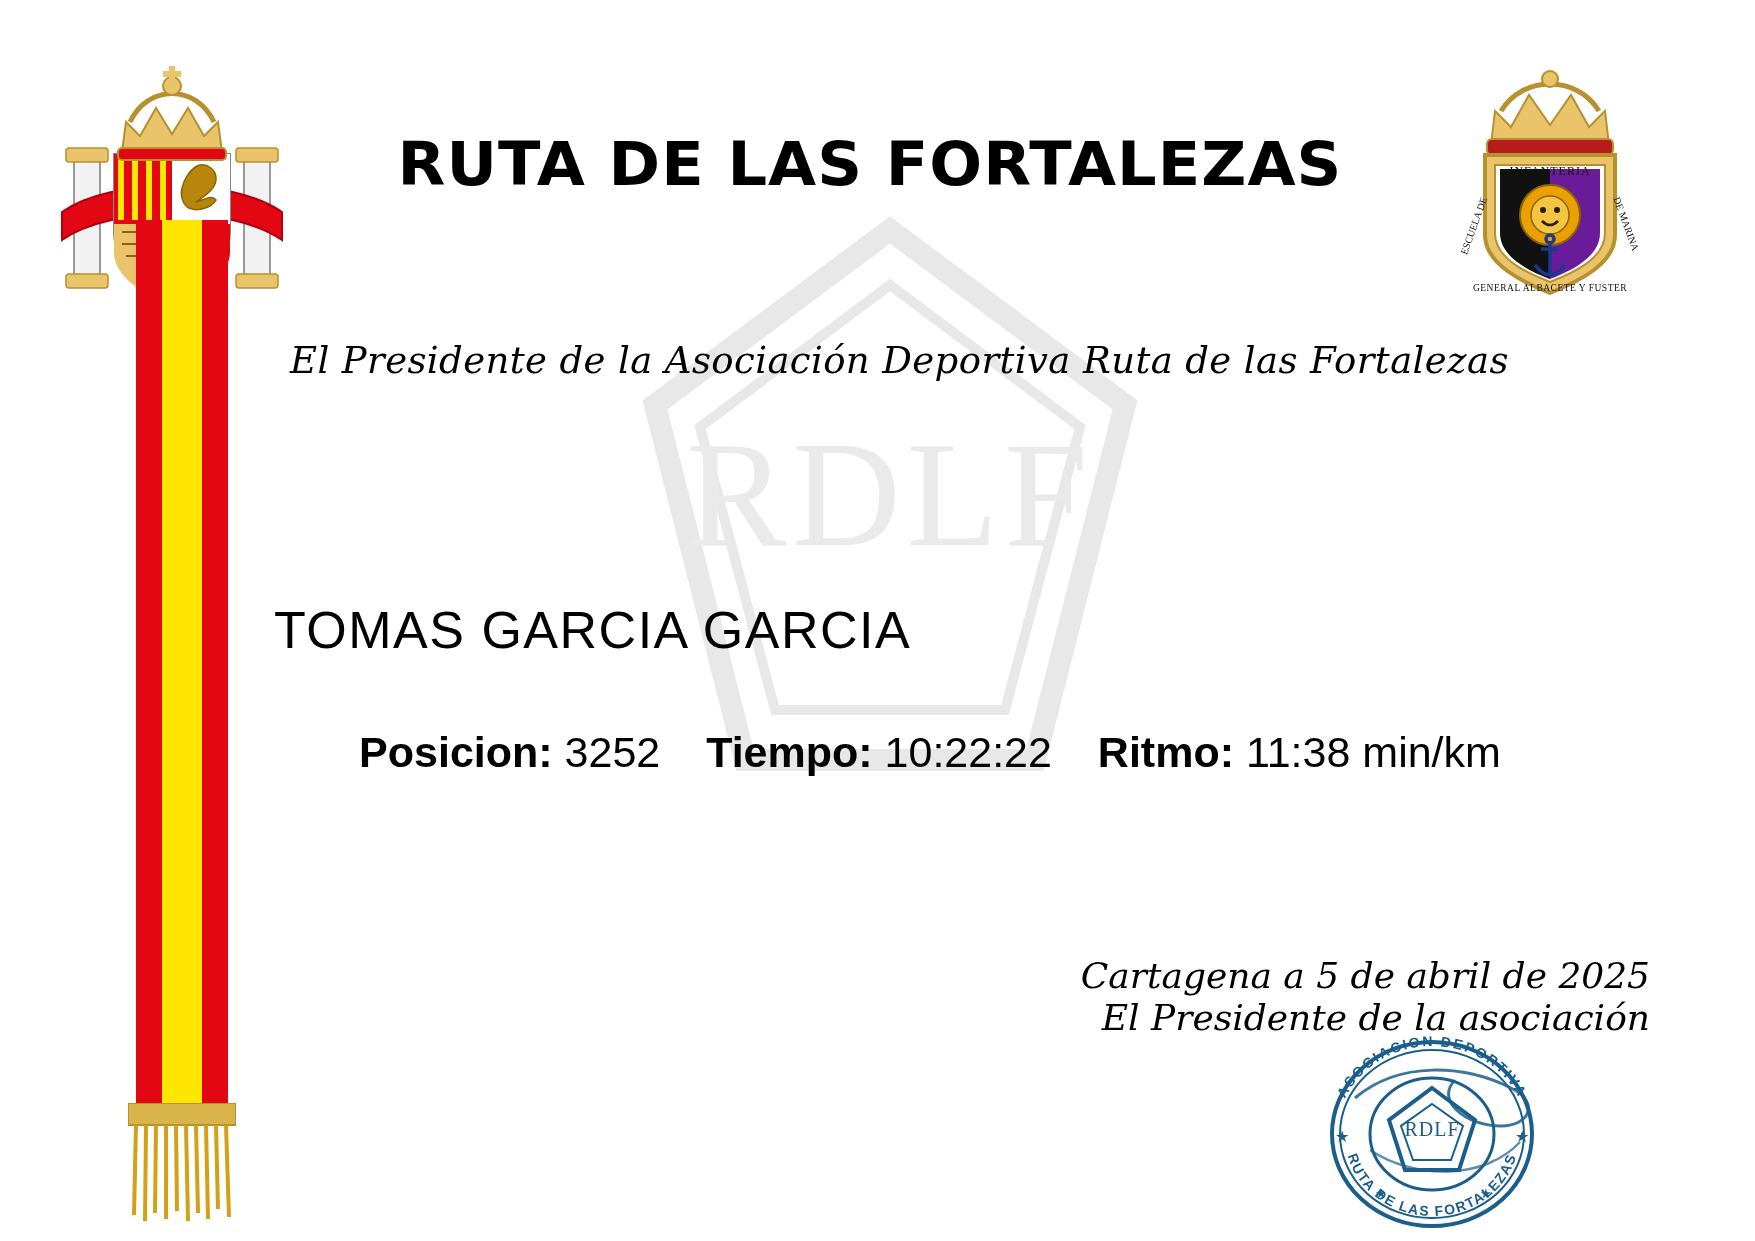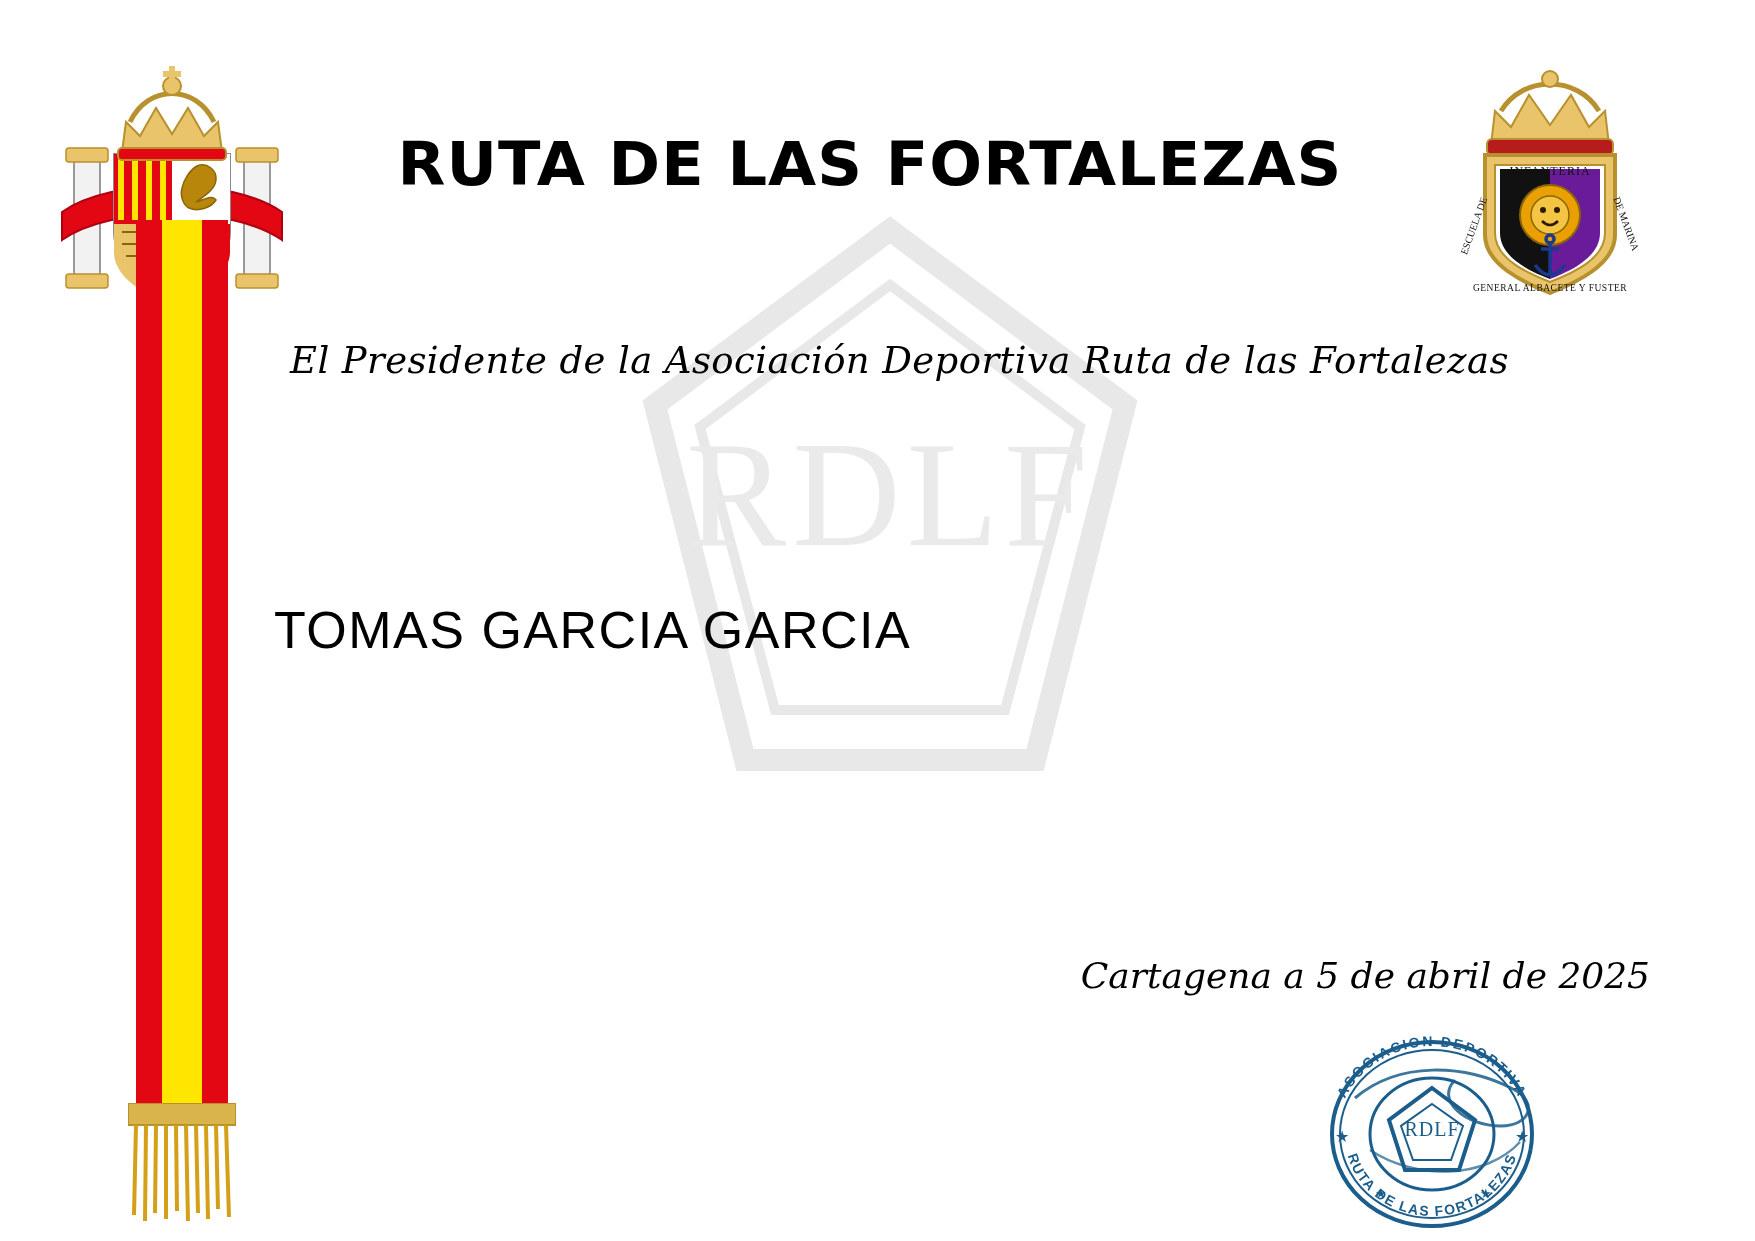--- a/index.html
+++ b/index.html
@@ -291,24 +291,35 @@
 
 <div class="title">RUTA DE LAS FORTALEZAS</div>
 
 <div class="body-text">
   <span class="ln">El Presidente de la Asociación Deportiva Ruta de las Fortalezas</span>
 </div>
 
 <div class="athlete-name">TOMAS GARCIA GARCIA</div>
 
 <div class="results">
+  <div class="result-row">
+    <span class="lbl">Posicion:</span>
+    <span class="val">3252</span>
+    <span class="gap"></span>
+    <span class="lbl">Tiempo:</span>
+    <span class="val">10:22:22</span>
+    <span class="gap"></span>
+    <span class="lbl">Ritmo:</span>
+    <span class="val">11:38 min/km</span>
+  </div>
 </div>
 
 <div class="footer-note">
   <div>Cartagena a 5 de abril de 2025</div>
+  <div>El Presidente de la asociación</div>
 </div>
 
 <div class="stamp">
   <svg viewBox="0 0 235 200" width="235" height="200" aria-hidden="true">
     <defs>
       <path id="arcTop" d="M 22,104 A 95,88 0 0 1 212,104"></path>
       <path id="arcBottom" d="M 30,106 A 87,80 0 0 0 204,106"></path>
     </defs>
 
     <path d="M40,68 C85,30 150,35 196,58 C225,72 215,96 186,96 C150,96 120,70 140,50" fill="none" stroke="#1b5e8c" stroke-width="3" opacity="0.85"></path>

